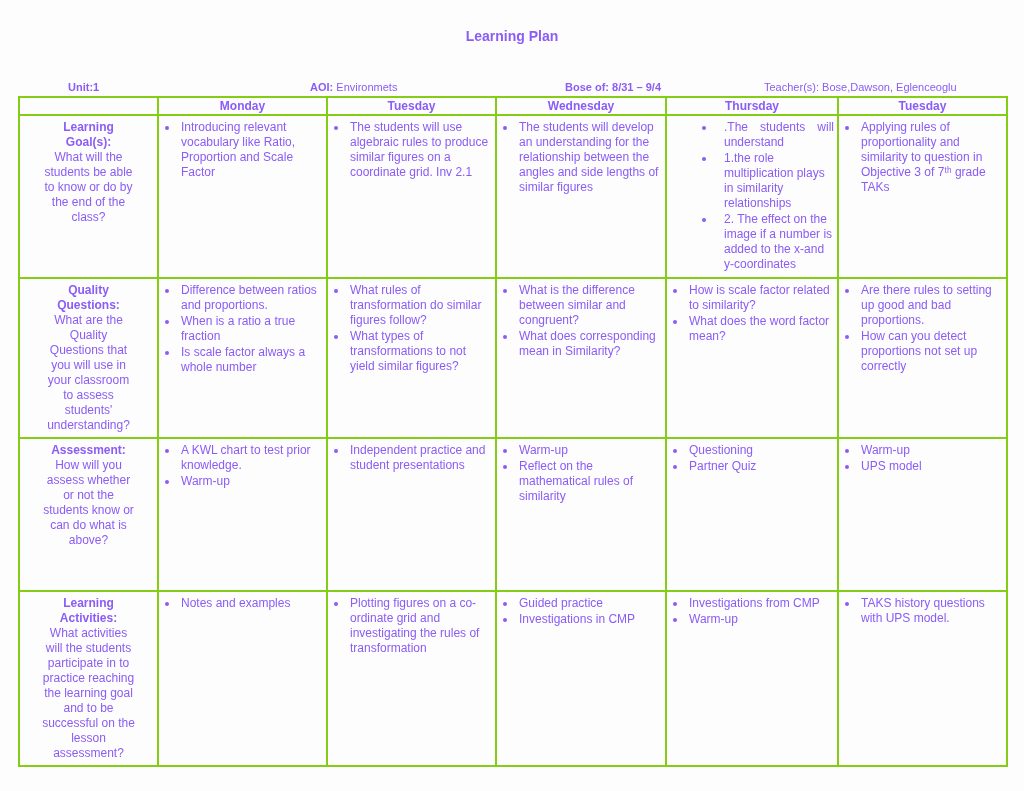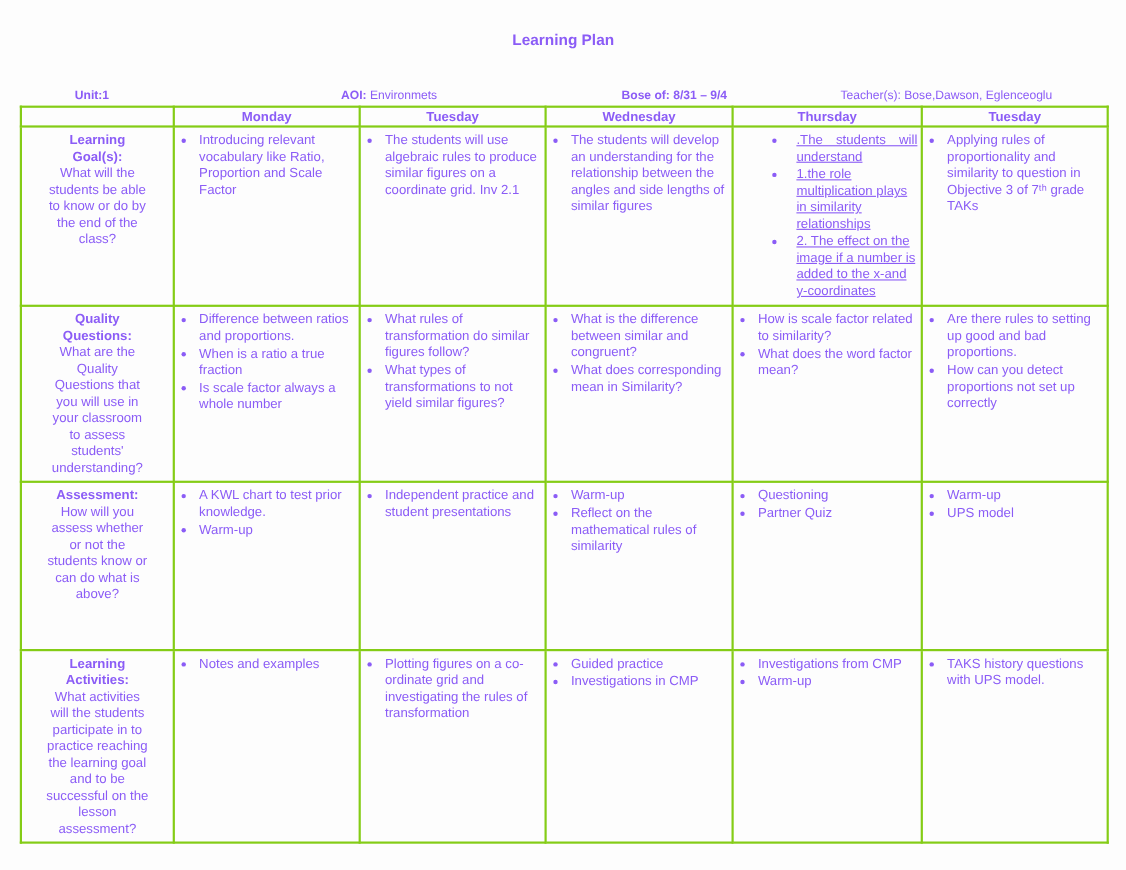--- a/index.html
+++ b/index.html
@@ -69,21 +69,21 @@
     margin: 0;
     padding-left: 17px;
     list-style: disc;
   }
   td.day-cell li {
     line-height: 15px;
     padding-left: 2px;
     margin: 0 0 1px 0;
   }
   td.day-cell.justify-first ul { padding-left: 46px; }
-  td.day-cell.justify-first li { padding-left: 8px; text-decoration: underline; }
+  td.day-cell.justify-first li { padding-left: 8px; }
   td.day-cell.justify-first li:first-child { text-align: justify; }
 </style>
 </head>
 <body>
 
 <div class="page">
 
   <div class="title-block">
     <div>Learning Plan</div>
   </div>

